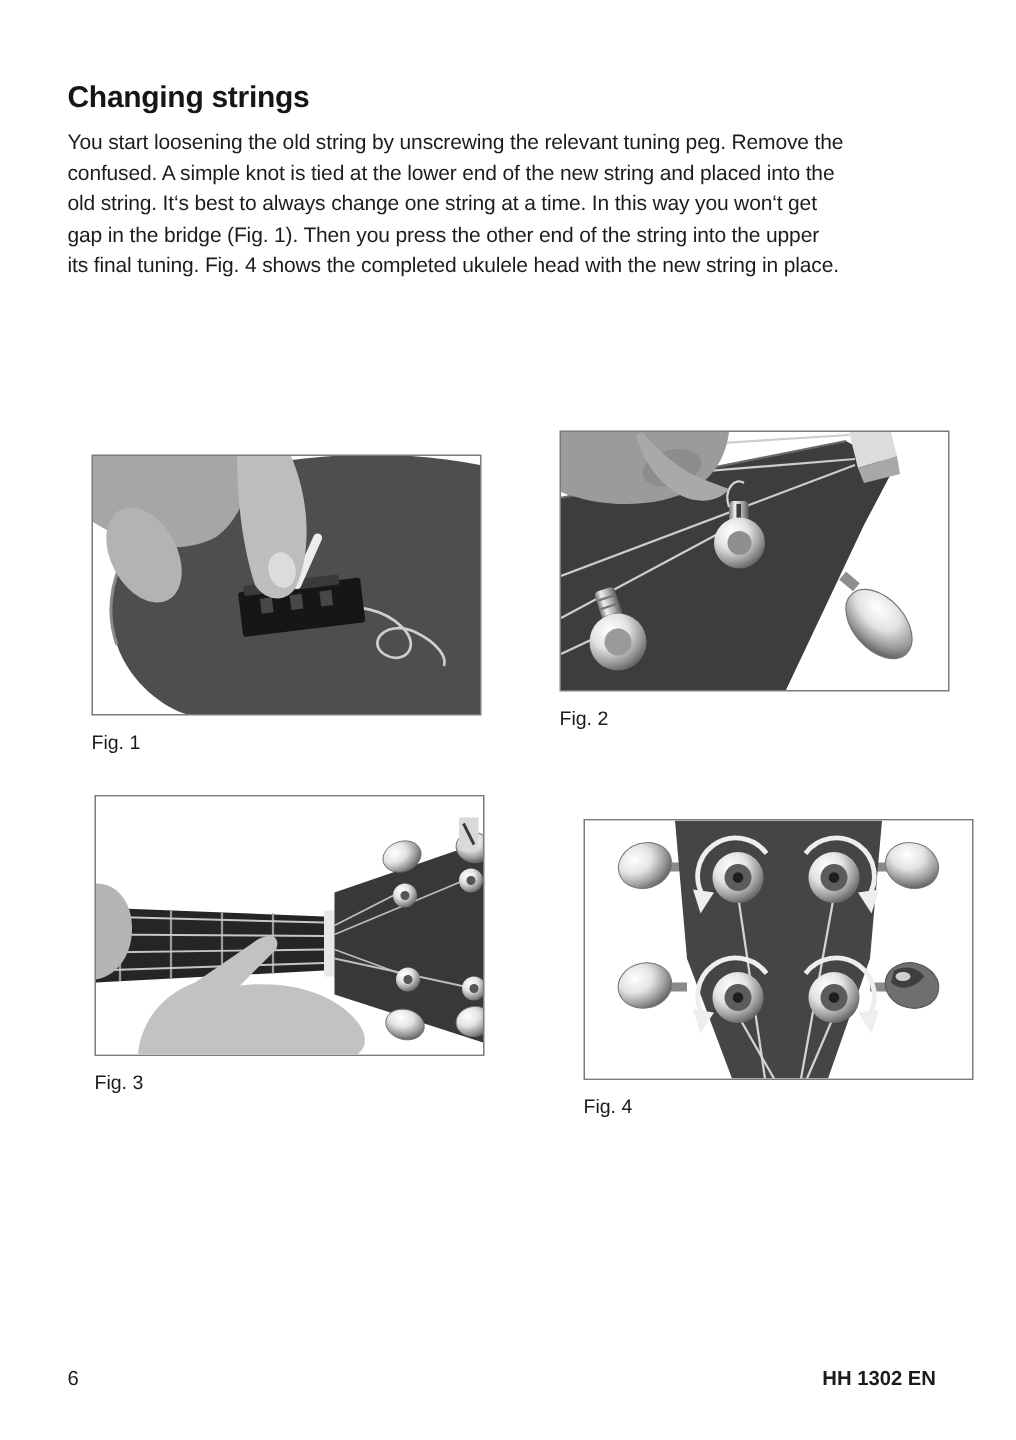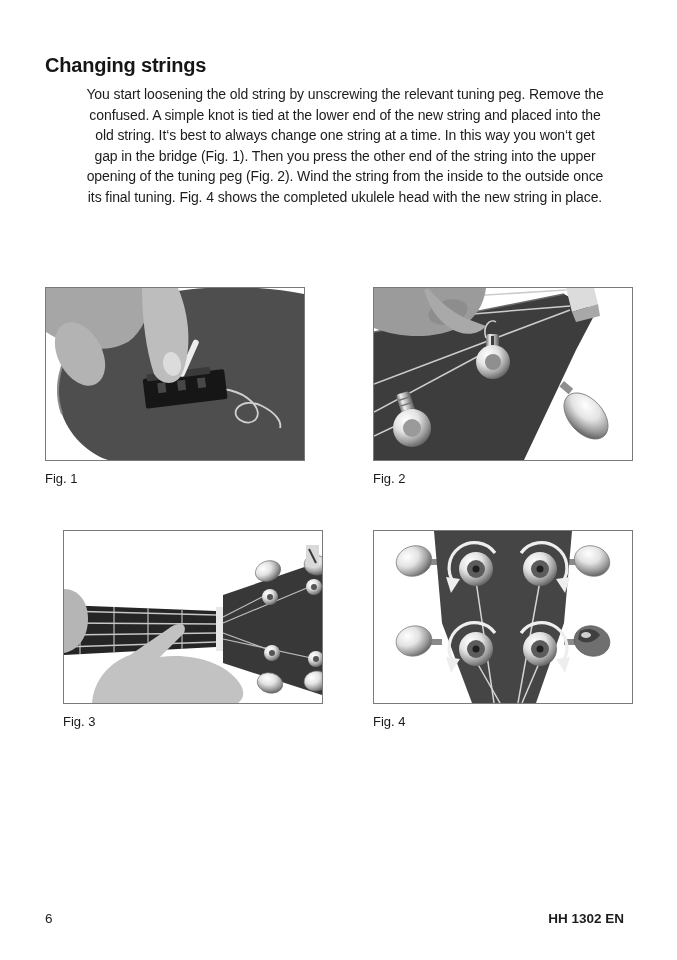--- a/index.html
+++ b/index.html
@@ -13,21 +13,20 @@
   }
   .title {
     position: absolute; left: 45px; top: 41px;
     font-size: 20px; font-weight: bold; letter-spacing: -0.2px;
     color: #161616;
   }
   .bodytext {
     position: absolute; left: 45px; top: 84px; width: 600px;
     font-size: 14px; line-height: 20.5px; letter-spacing: -0.1px;
     color: #1c1c1c;
-    text-align: center;
   }
   .bodytext .line { white-space: nowrap; }
   .figure { position: absolute; width: 260px; }
   .fig-1 { left: 45px;  top: 287px; }
   .fig-2 { left: 373px; top: 287px; }
   .fig-3 { left: 45px;  top: 530px; padding-left: 18px; }
   .fig-4 { left: 373px; top: 530px; }
   .photo {
     width: 258px; height: 172px;
     border: 1px solid #7a7a7a;
@@ -69,25 +68,24 @@
     </defs>
   </svg>
 
   <h1 class="title">Changing strings</h1>
 
   <div class="bodytext">
     <div class="line">You start loosening the old string by unscrewing the relevant tuning peg. Remove the</div>
     <div class="line">confused. A simple knot is tied at the lower end of the new string and placed into the</div>
     <div class="line">old string. It‘s best to always change one string at a time. In this way you won‘t get</div>
     <div class="line">gap in the bridge (Fig. 1). Then you press the other end of the string into the upper</div>
-    <div class="line">opening of the tuning peg (Fig. 2). Wind the string from the inside to the outside once</div>
     <div class="line">its final tuning. Fig. 4 shows the completed ukulele head with the new string in place.</div>
   </div>
 
-  <figure class="figure fig-1" style="margin:0">
+  <figure class="figure fig-1" style="margin:16px">
     <div class="photo">
       <svg viewBox="0 0 258 172" preserveAspectRatio="none">
         <rect width="258" height="172" fill="#ffffff"></rect>
         <g>
           <path d="M258,6 C190,-8 98,0 58,26 C20,50 4,92 16,126 C25,152 48,168 62,172 L258,172 Z" fill="#4e4e4e"></path>
           <path d="M58,26 C20,50 4,92 16,126" stroke="#8a8a8a" stroke-width="2" fill="none"></path>
           <circle cx="54" cy="26" r="28" fill="#232323"></circle>
           <circle cx="54" cy="26" r="33" fill="none" stroke="#6d6d6d" stroke-width="2"></circle>
         </g>
         <path d="M92,4 C104,34 116,62 124,88" stroke="#d8d8d8" stroke-width="1.6" fill="none"></path>
@@ -205,21 +203,21 @@
         </g>
         <g>
           <path d="M0,58 C14,58 24,70 24,88 C24,108 12,120 0,122 Z" fill="#b5b5b5"></path>
           <path d="M28,172 C30,150 44,132 66,124 L104,98 C114,90 124,92 120,102 L96,126 C130,122 160,132 174,150 C182,160 180,168 174,172 Z" fill="#c2c2c2"></path>
         </g>
       </svg>
     </div>
     <figcaption class="caption">Fig. 3</figcaption>
   </figure>
 
-  <figure class="figure fig-4" style="margin:0">
+  <figure class="figure fig-4" style="margin:16px">
     <div class="photo">
       <svg viewBox="0 0 258 172" preserveAspectRatio="none">
         <rect width="258" height="172" fill="#ffffff"></rect>
         <g>
           <rect x="52" y="28" width="16" height="6" fill="#8a8a8a"></rect>
           <ellipse cx="40" cy="30" rx="18" ry="15" fill="url(#chrome)" stroke="#777777" stroke-width="0.7" transform="rotate(-18 40 30)"></ellipse>
           <rect x="190" y="28" width="16" height="6" fill="#8a8a8a"></rect>
           <ellipse cx="218" cy="30" rx="18" ry="15" fill="url(#chrome)" stroke="#777777" stroke-width="0.7" transform="rotate(18 218 30)"></ellipse>
           <rect x="52" y="108" width="16" height="6" fill="#8a8a8a"></rect>
           <ellipse cx="40" cy="110" rx="18" ry="15" fill="url(#chrome)" stroke="#777777" stroke-width="0.7" transform="rotate(-12 40 110)"></ellipse>

